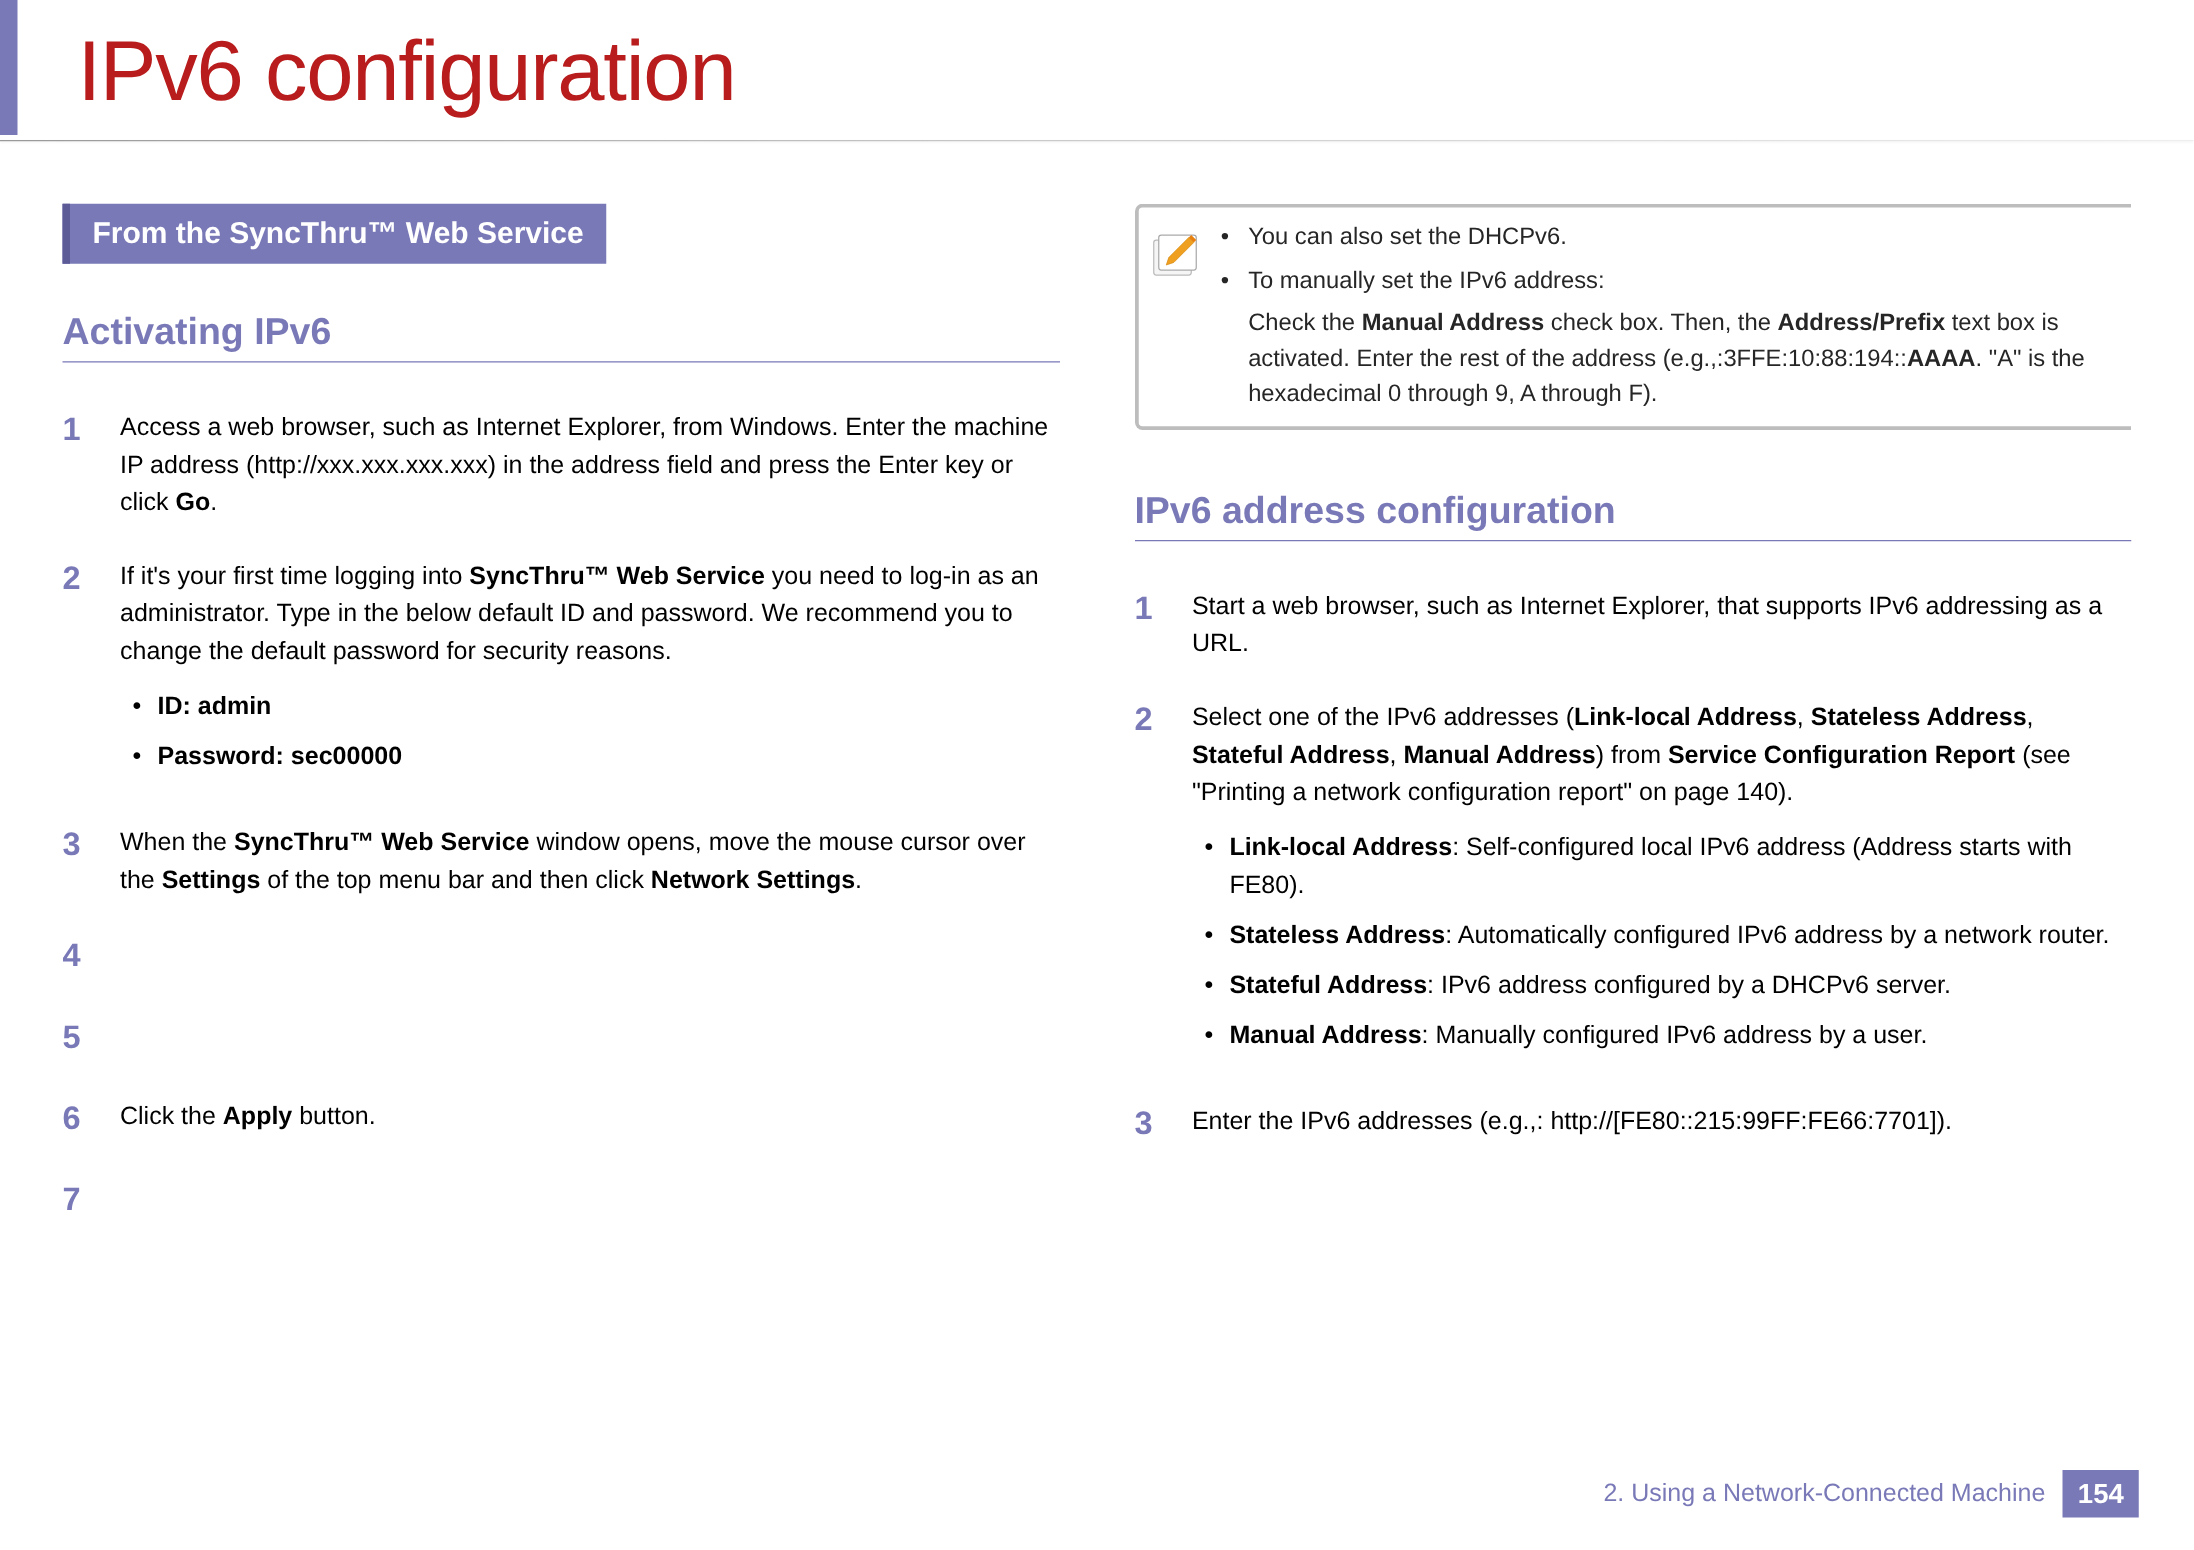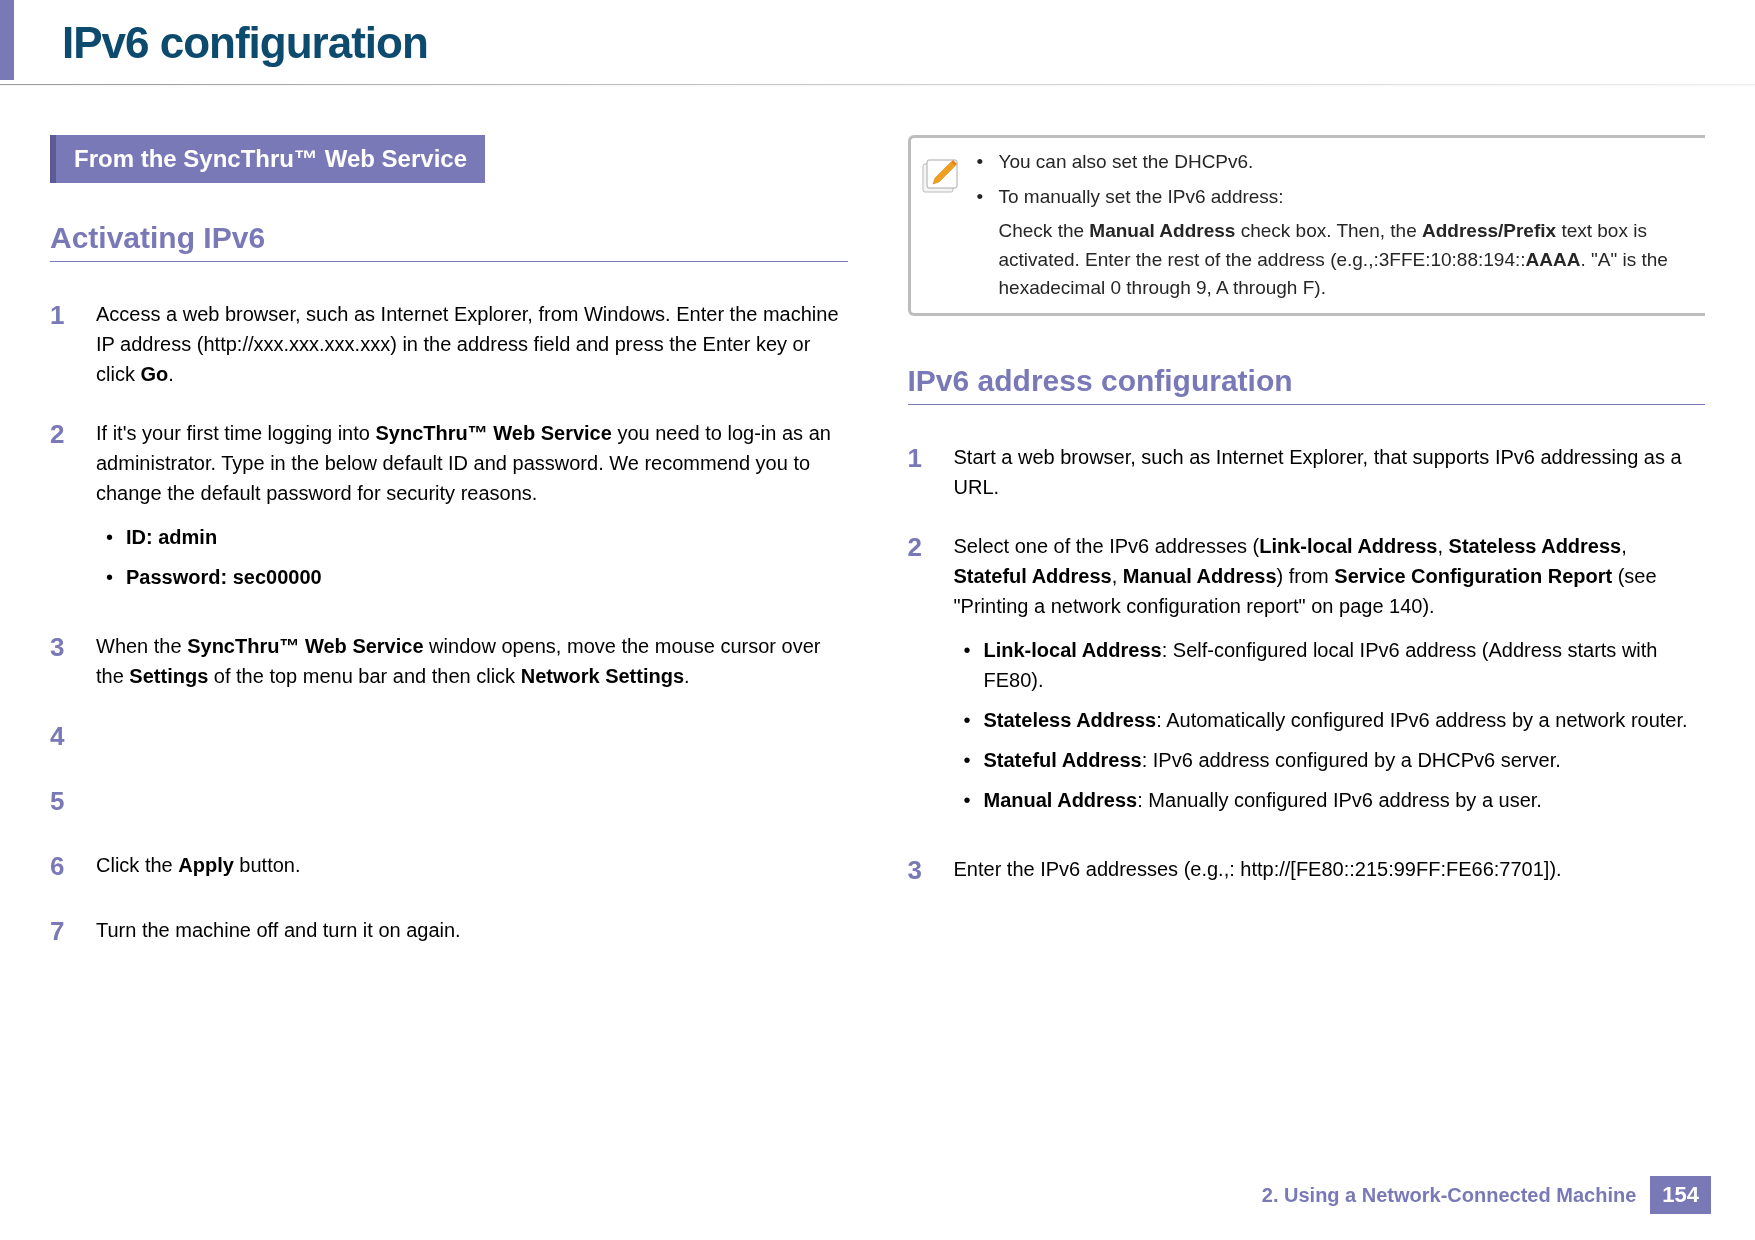--- a/index.html
+++ b/index.html
@@ -9,23 +9,23 @@
     }
     body {
       font-family: "Segoe UI", "Myriad Pro", Arial, sans-serif;
       width: 1755px;
       height: 1240px;
       background: #ffffff;
       position: relative;
       color: #333;
     }
     .page-title {
-      font-size: 44px;
-      font-weight: bold;
-      color: #0c4a6e;
+      font-size: 68px;
+      font-weight: normal;
+      color: #b91c1c;
       padding: 18px 0 12px 48px;
       border-left: 14px solid #7a79b8;
       letter-spacing: -1px;
     }
     .title-underline {
       height: 1px;
       background: linear-gradient(to right, #999 0%, #ccc 50%, #eee 100%);
       margin: 4px 0 0 0;
       box-shadow: 0 1px 2px rgba(0,0,0,0.06);
     }
@@ -128,21 +128,21 @@
       position: absolute;
       bottom: 26px;
       right: 44px;
       display: flex;
       align-items: center;
       gap: 14px;
     }
     .footer-text {
       color: #7a79b8;
       font-size: 20px;
-      font-weight: bold;
+      font-weight: normal;
     }
     .footer-page {
       background: #7a79b8;
       color: #ffffff;
       font-size: 22px;
       font-weight: bold;
       padding: 6px 12px;
     }
     b { font-weight: bold; }
   </style>
@@ -208,23 +208,20 @@
     <div class="step">
       <div class="step-num">6</div>
       <div class="step-body">
         <span>Click the </span><b>Apply</b><span> button.</span>
       </div>
     </div>
 
     
     <div class="step">
       <div class="step-num">7</div>
-      <div class="step-body">
-        <span>Turn the machine off and turn it on again.</span>
-      </div>
     </div>
 
   </div>
 
   <div class="col">
 
     <div class="note-box">
       <div class="note-icon">
         <svg viewBox="0 0 42 42" width="42" height="42">
           <rect x="2" y="12" width="30" height="28" rx="2" fill="#f5f5f5" stroke="#bbb" stroke-width="1"></rect>

